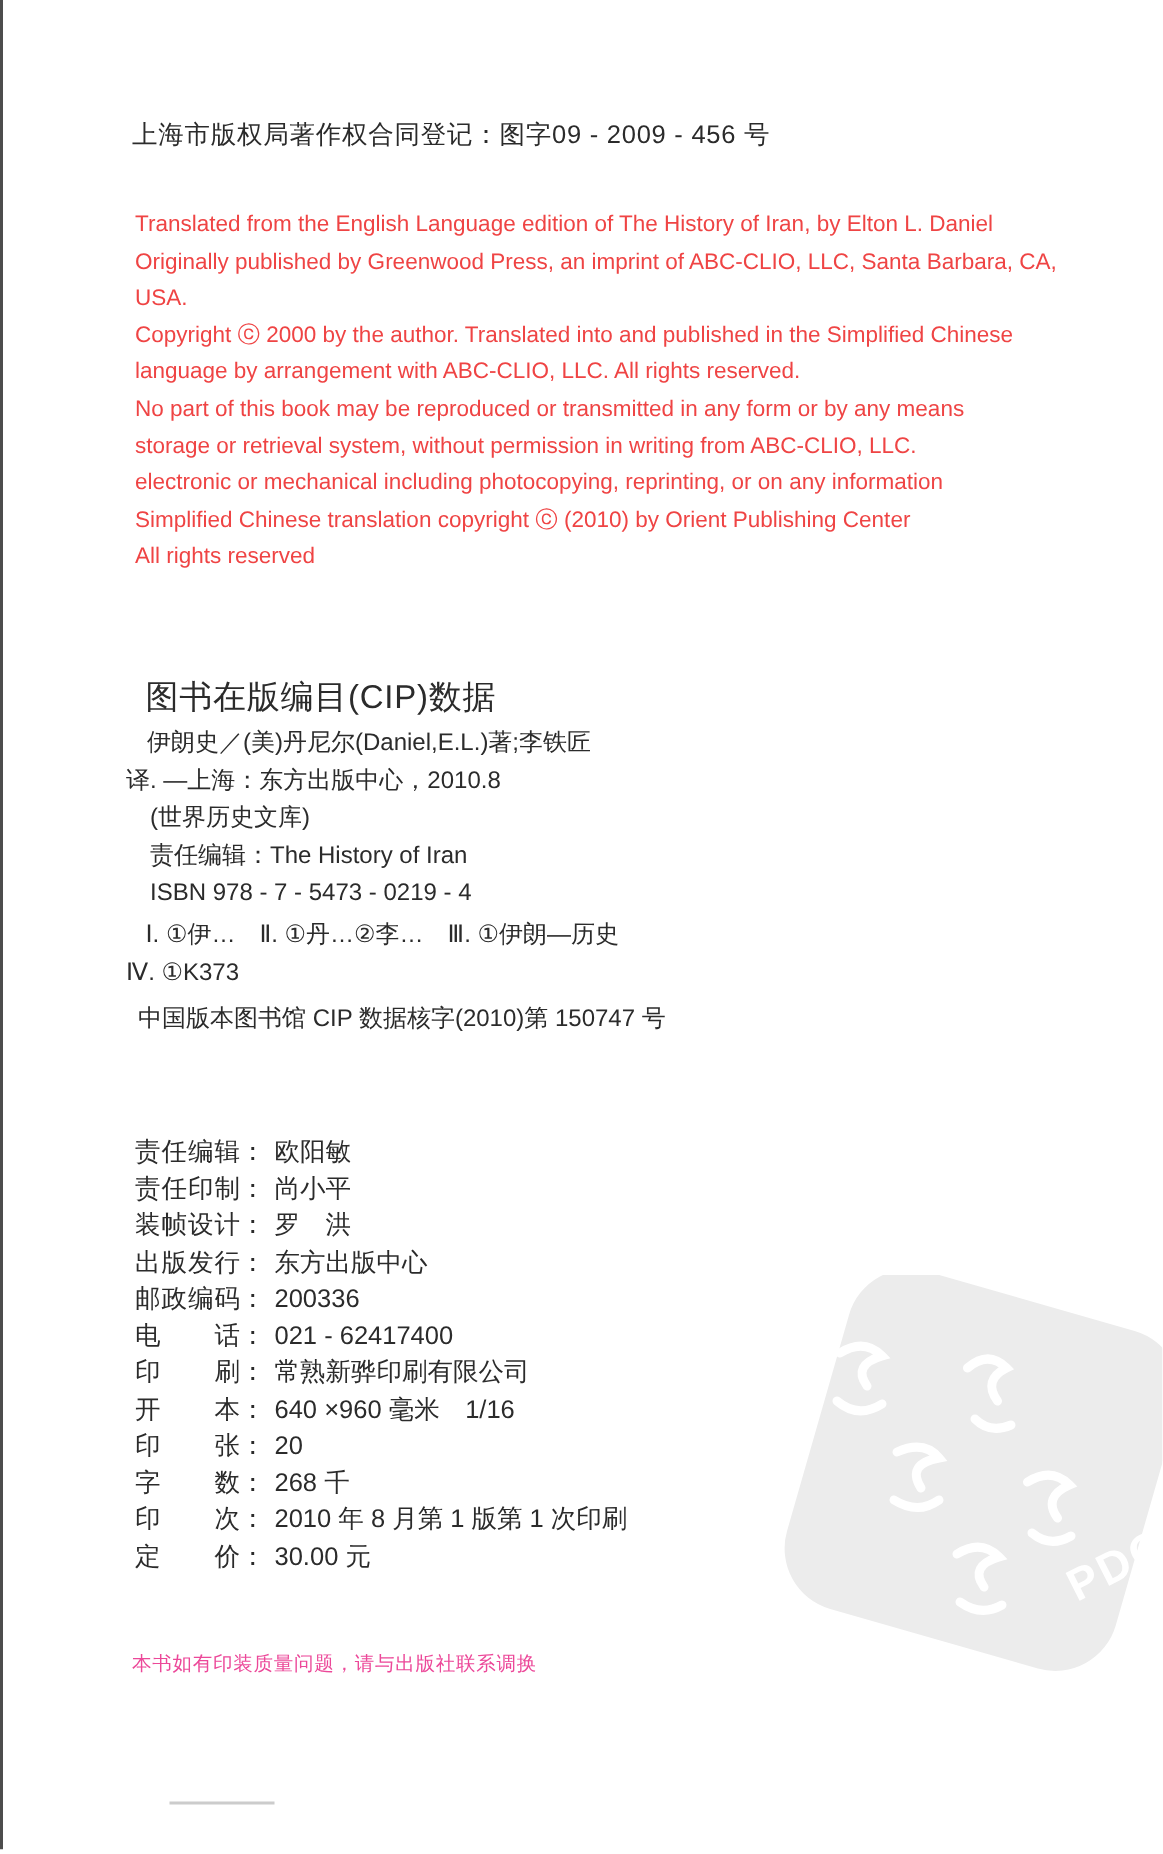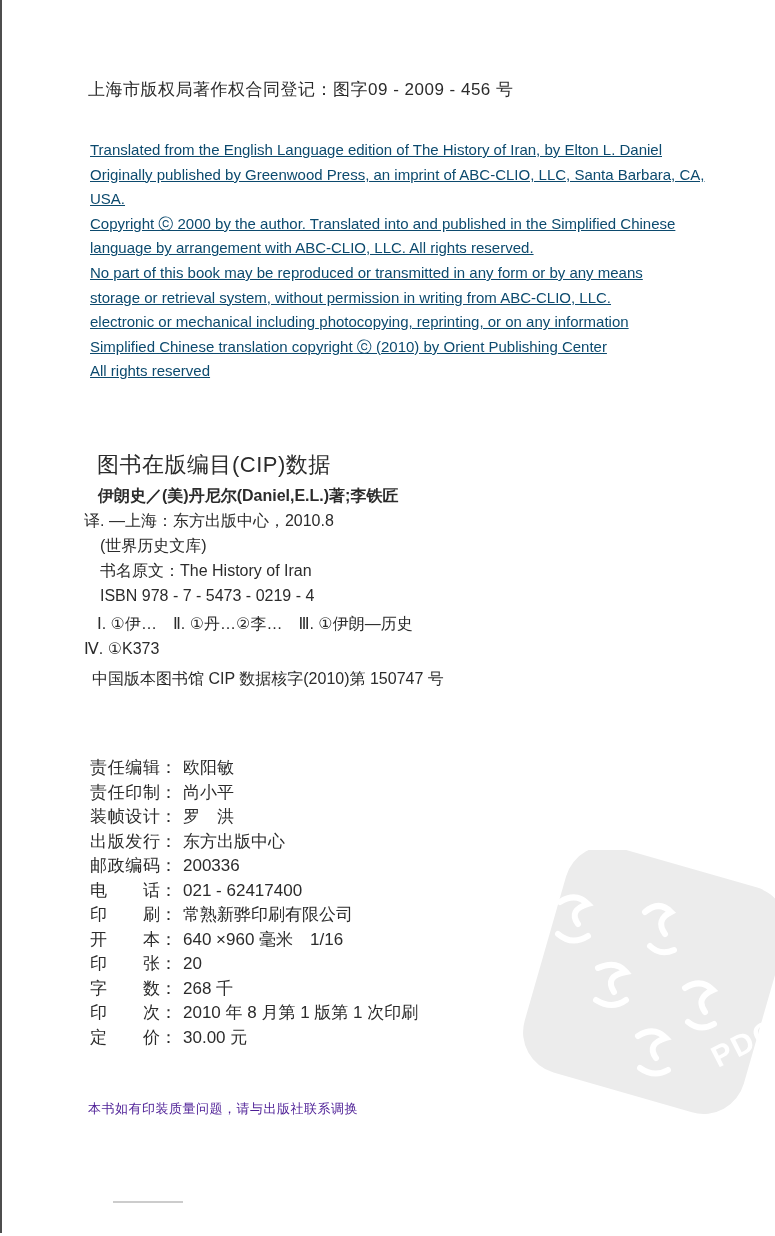--- a/index.html
+++ b/index.html
@@ -26,37 +26,36 @@
     white-space: nowrap;
   }
   .en-block {
     position: absolute;
     left: 90px; top: 138px;
   }
   .en-line {
     font-size: 15px;
     line-height: 24.6px;
     white-space: nowrap;
-    color: #0c4a6e;
-    text-decoration: underline;
+    color: #ef4444;
   }
   .cip-title {
     position: absolute;
     left: 97px; top: 450px;
     font-size: 22px;
     letter-spacing: 0.5px;
     white-space: nowrap;
   }
   .cip-body {
     position: absolute;
     left: 84px; top: 483px;
     font-size: 16px;
   }
   .cip-line { line-height: 25px; white-space: nowrap; }
-  .ind-a { margin-left: 14px; font-weight: bold; }
+  .ind-a { margin-left: 14px; }
   .ind-b { margin-left: 0px; }
   .ind-c { margin-left: 16px; }
   .cip-class {
     position: absolute;
     left: 84px; top: 611px;
     font-size: 16px;
   }
   .cip-class .cls-1 { margin-left: 13px; line-height: 25px; white-space: nowrap; }
   .cip-class .cls-2 { margin-left: 0;  line-height: 25px; white-space: nowrap; }
   .cip-number {
@@ -79,21 +78,21 @@
     vertical-align: top;
   }
   .c-colon { display: inline-block; }
   .c-value { margin-left: 6px; }
   .footer-note {
     position: absolute;
     left: 88px; top: 1100px;
     font-size: 13px;
     letter-spacing: 0.5px;
     white-space: nowrap;
-    color: #4c1d95;
+    color: #ec4899;
   }
   .bottom-line-artifact {
     position: absolute;
     left: 113px; top: 1201px;
     width: 70px; height: 2px;
     background: #cccccc;
   }
   .watermark {
     position: absolute;
     left: 500px; top: 850px;
@@ -141,21 +140,21 @@
     <div class="en-line">electronic or mechanical including photocopying, reprinting, or on any information</div>
     <div class="en-line">Simplified Chinese translation copyright ⓒ (2010) by Orient Publishing Center</div>
     <div class="en-line">All rights reserved</div>
   </div>
 
   <div class="cip-title">图书在版编目(CIP)数据</div>
   <div class="cip-body">
     <div class="cip-line ind-a">伊朗史／(美)丹尼尔(Daniel,E.L.)著;李铁匠</div>
     <div class="cip-line ind-b">译. —上海：东方出版中心，2010.8</div>
     <div class="cip-line ind-c">(世界历史文库)</div>
-    <div class="cip-line ind-c">书名原文：The History of Iran</div>
+    <div class="cip-line ind-c">责任编辑：The History of Iran</div>
     <div class="cip-line ind-c">ISBN  978 - 7 - 5473 - 0219 - 4</div>
   </div>
   <div class="cip-class">
     <div class="cls-1">Ⅰ. ①伊…　Ⅱ. ①丹…②李…　Ⅲ. ①伊朗—历史</div>
     <div class="cls-2">Ⅳ. ①K373</div>
   </div>
   <div class="cip-number">中国版本图书馆 CIP 数据核字(2010)第 150747 号</div>
 
   <div class="colophon">
     <div class="c-row"><span class="c-label">责任编辑</span><span class="c-colon">：</span><span class="c-value">欧阳敏</span></div>

